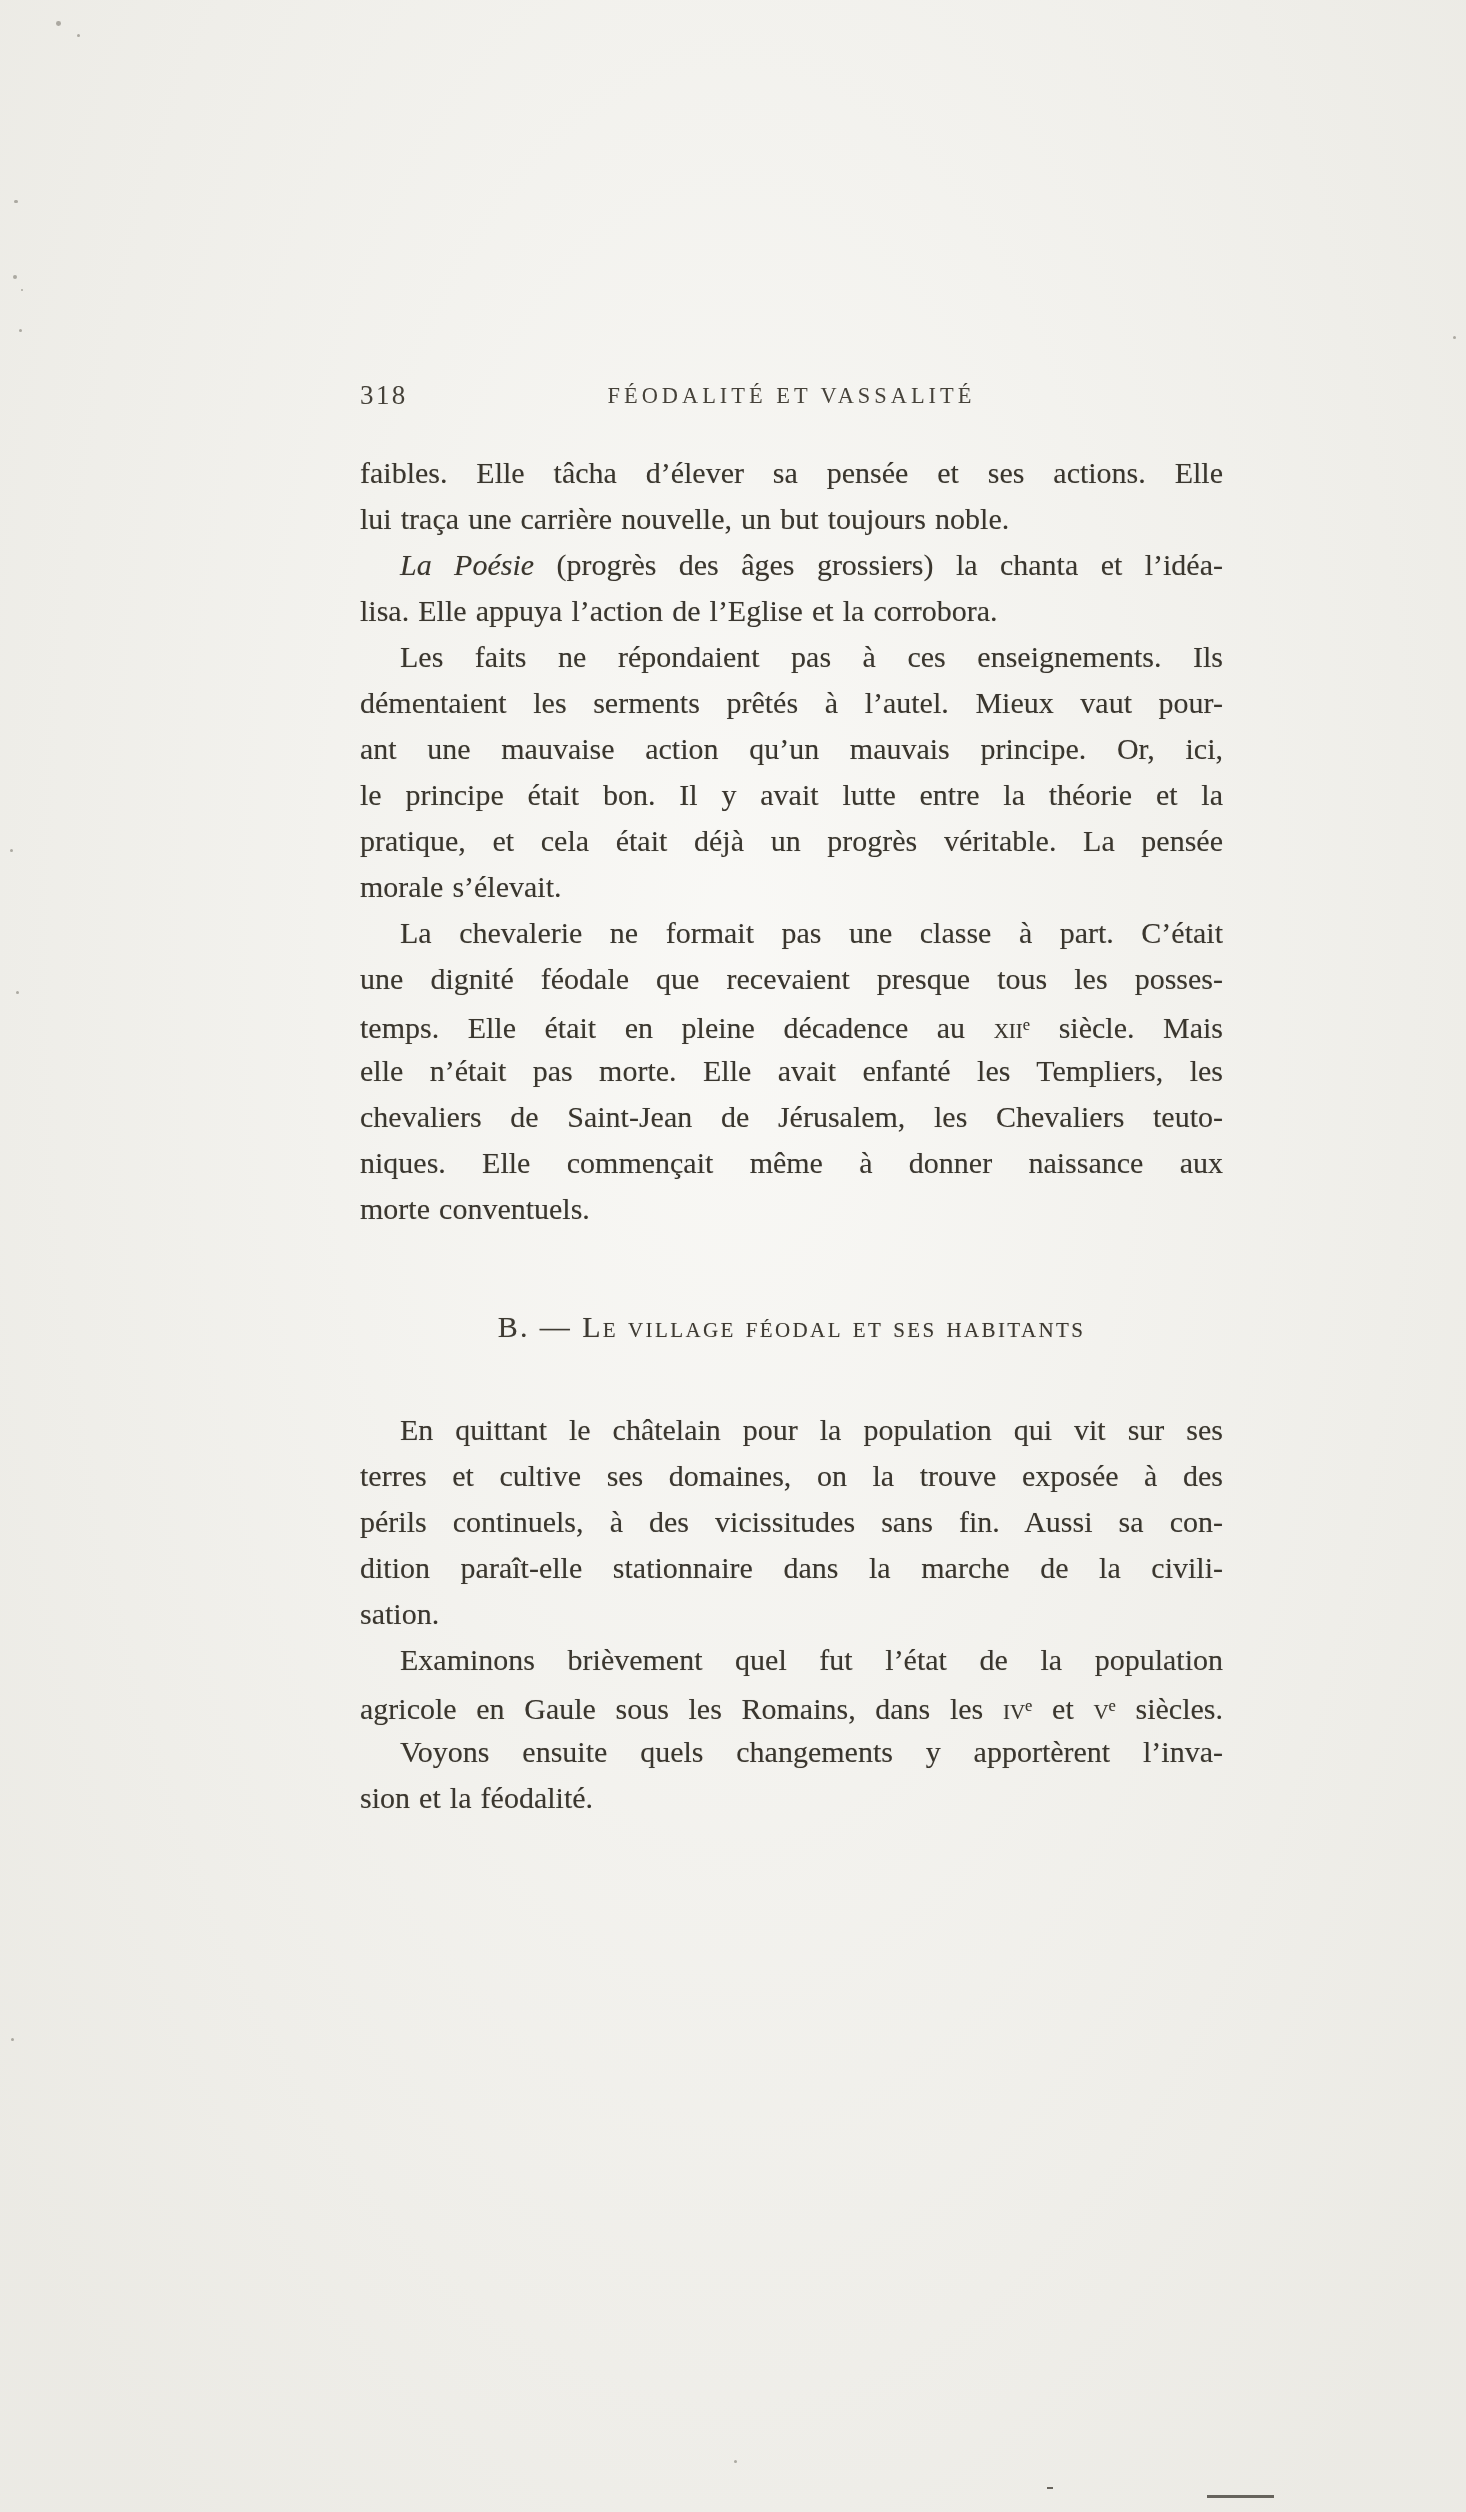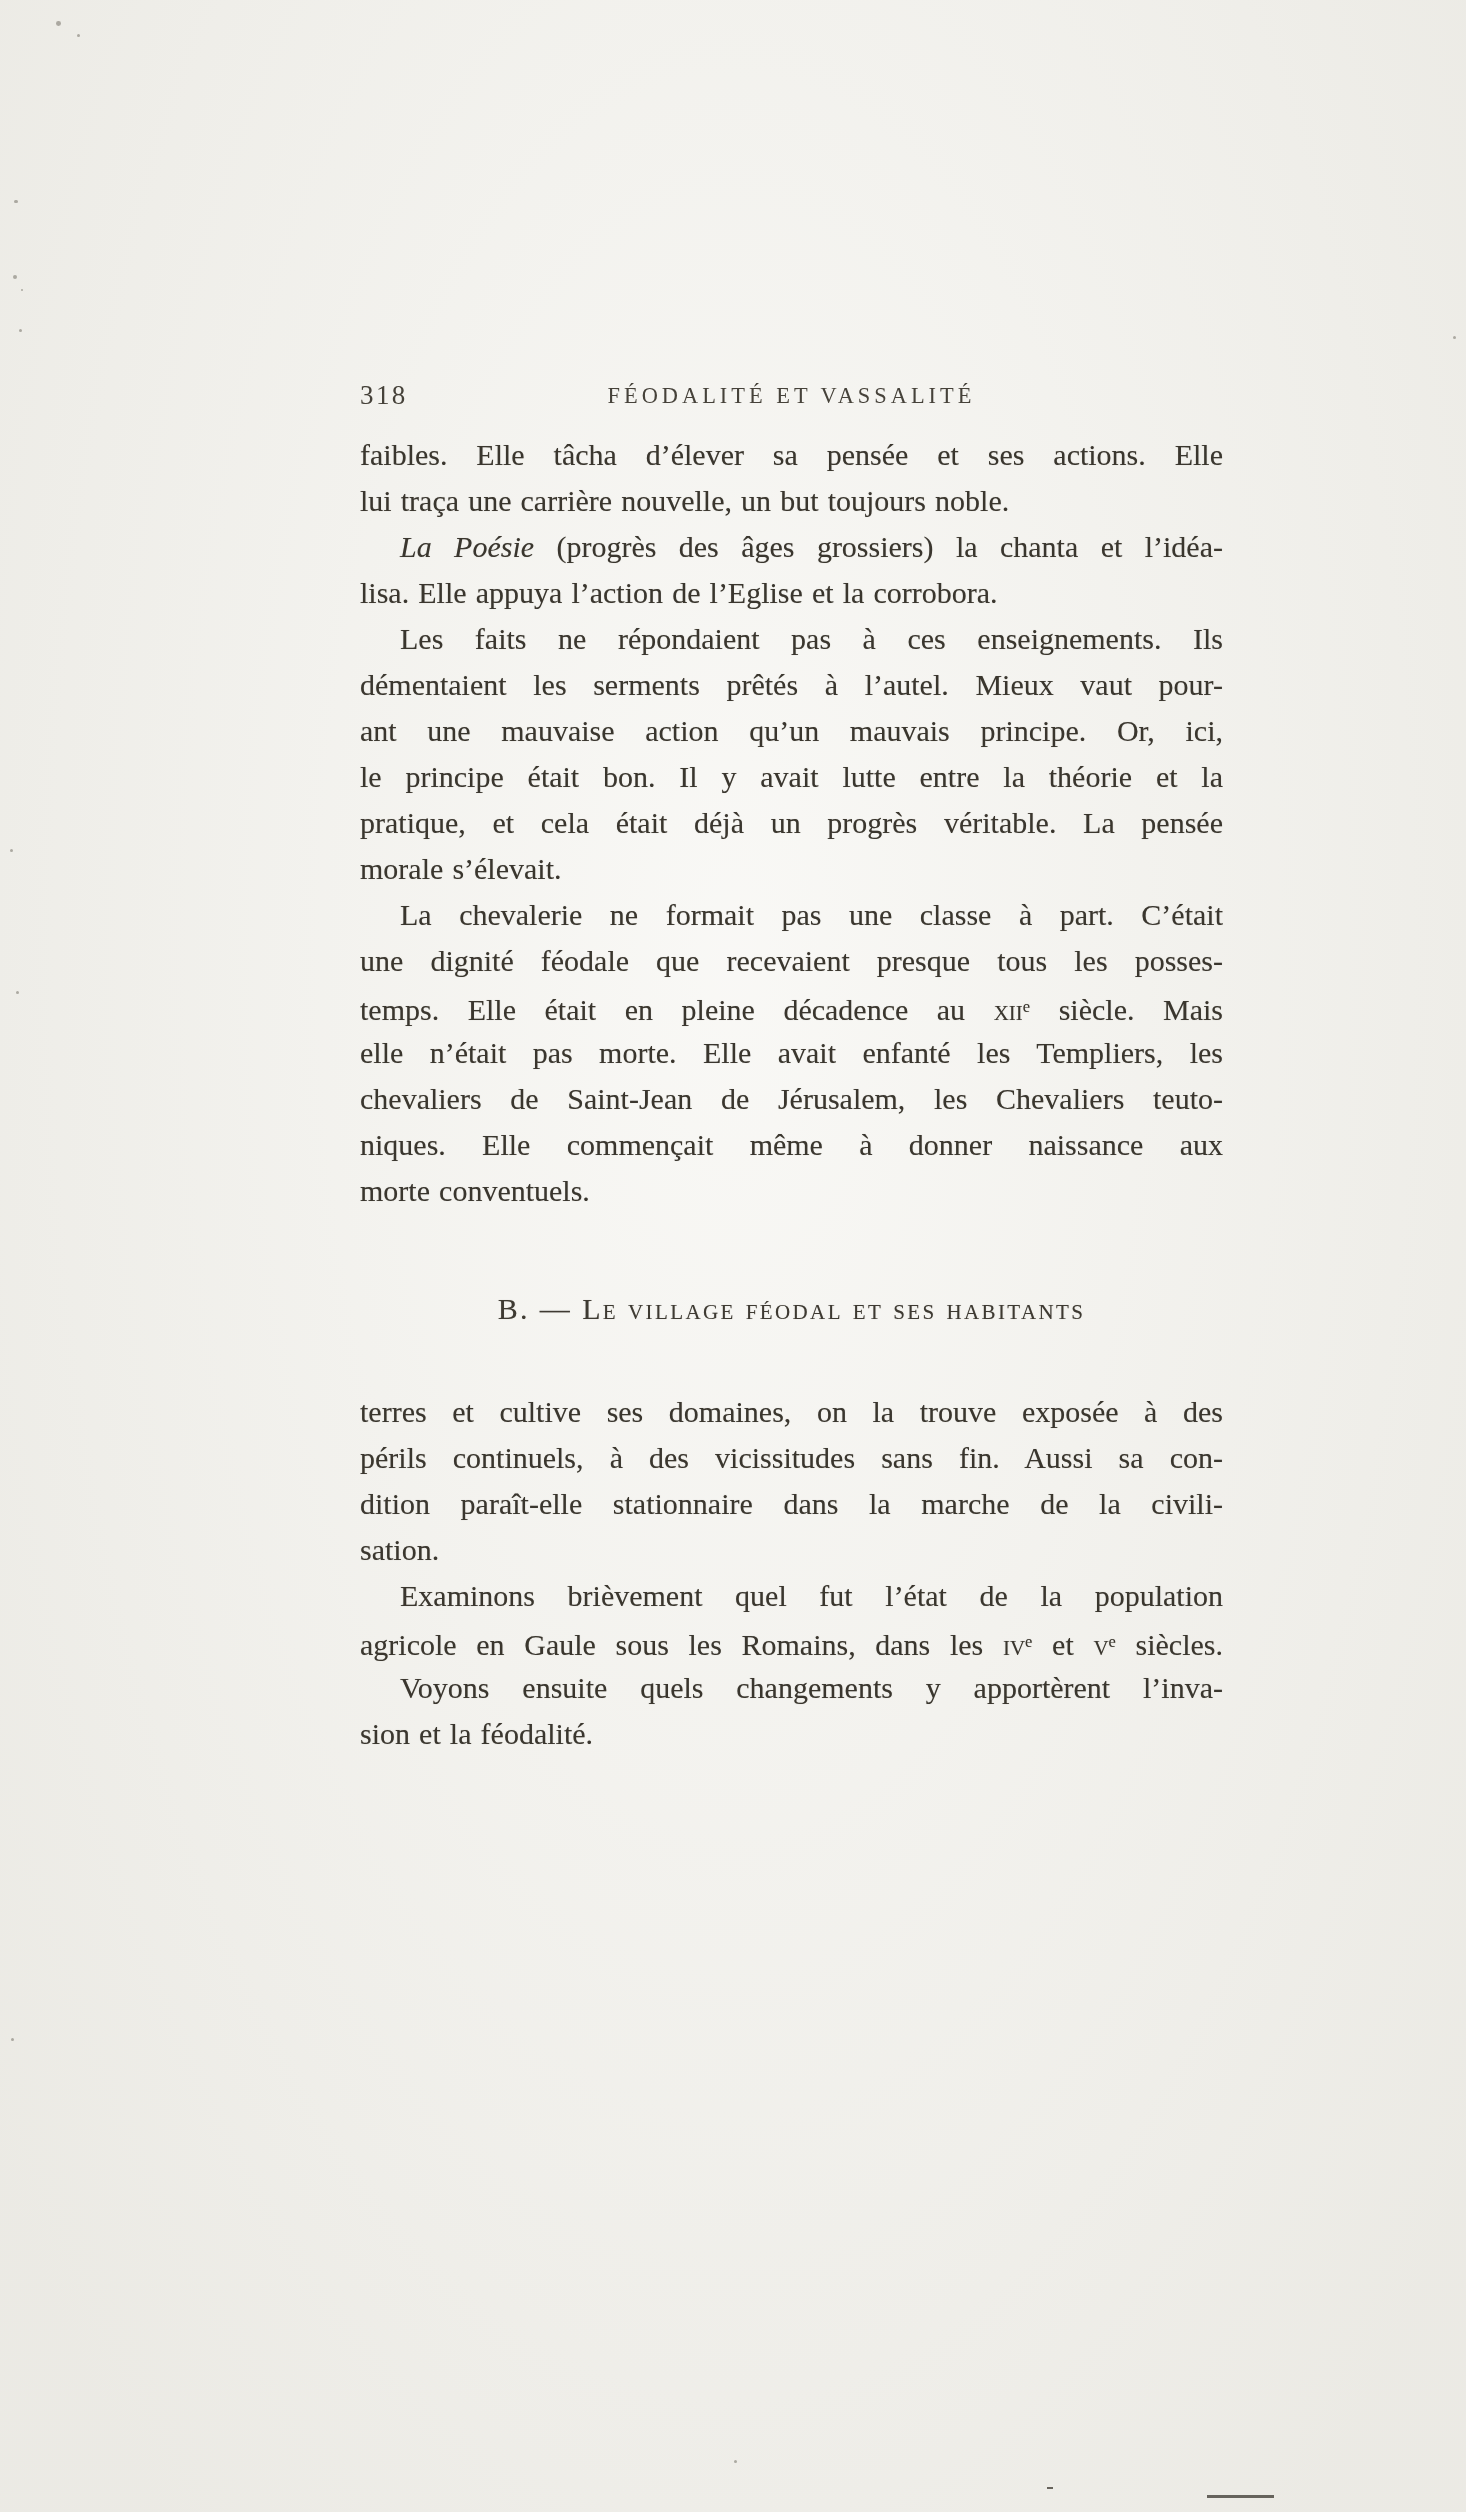--- a/index.html
+++ b/index.html
@@ -20,21 +20,21 @@
   }
   .text-block {
     position: absolute;
     left: 360px;
     top: 380px;
     width: 863px;
   }
   .page-header {
     position: relative;
     height: 35px;
-    margin-bottom: 17px;
+    margin-bottom: 35px;
     text-decoration: underline;
   }
   .page-number {
     position: absolute;
     left: 0;
     top: 0;
     font-size: 27px;
     letter-spacing: 2.4px;
     color: #46423a;
   }
@@ -137,20 +137,21 @@
         </div>
         <div class="paragraph">
           <div class="line"><span>temps. Elle était en pleine décadence au </span><span class="seg-sc">xii</span><span class="seg-sup">e</span><span> siècle. Mais</span></div>
           <div class="line"><span>elle n’était pas morte. Elle avait enfanté les Templiers, les</span></div>
           <div class="line"><span>chevaliers de Saint-Jean de Jérusalem, les Chevaliers teuto-</span></div>
           <div class="line"><span>niques. Elle commençait même à donner naissance aux</span></div>
           <div class="line end"><span>morte conventuels.</span></div>
         </div>
         <div class="section-heading">B. — Le village féodal et ses habitants</div>
         <div class="paragraph">
+          <div class="line indent"><span>En quittant le châtelain pour la population qui vit sur ses</span></div>
           <div class="line"><span>terres et cultive ses domaines, on la trouve exposée à des</span></div>
           <div class="line"><span>périls continuels, à des vicissitudes sans fin. Aussi sa con-</span></div>
           <div class="line"><span>dition paraît-elle stationnaire dans la marche de la civili-</span></div>
           <div class="line end"><span>sation.</span></div>
         </div>
         <div class="paragraph">
           <div class="line indent"><span>Examinons brièvement quel fut l’état de la population</span></div>
           <div class="line"><span>agricole en Gaule sous les Romains, dans les </span><span class="seg-sc">iv</span><span class="seg-sup">e</span><span> et </span><span class="seg-sc">v</span><span class="seg-sup">e</span><span> siècles.</span></div>
         </div>
         <div class="paragraph">

